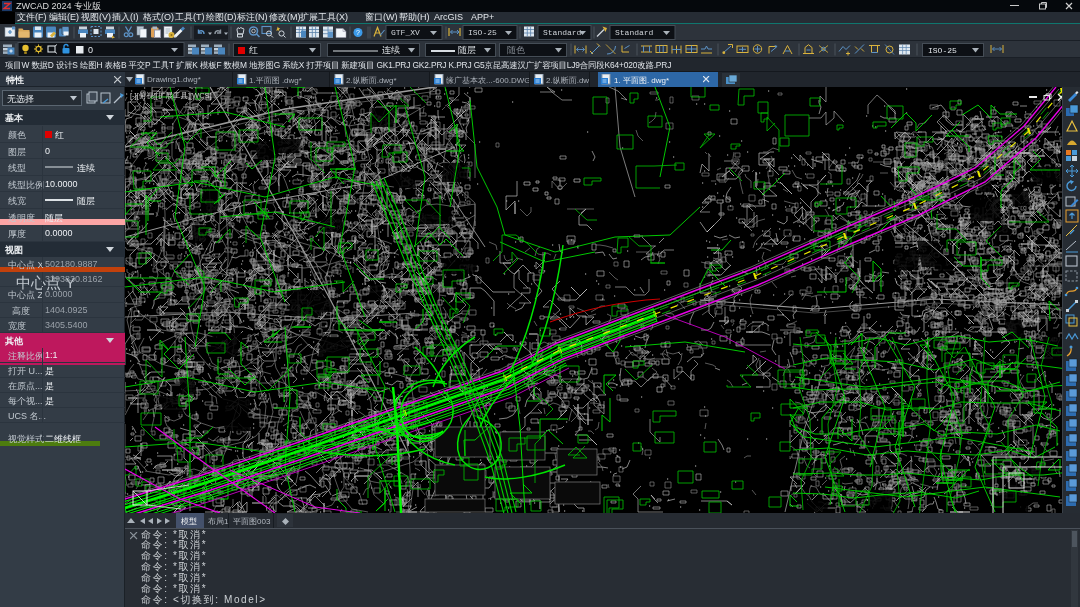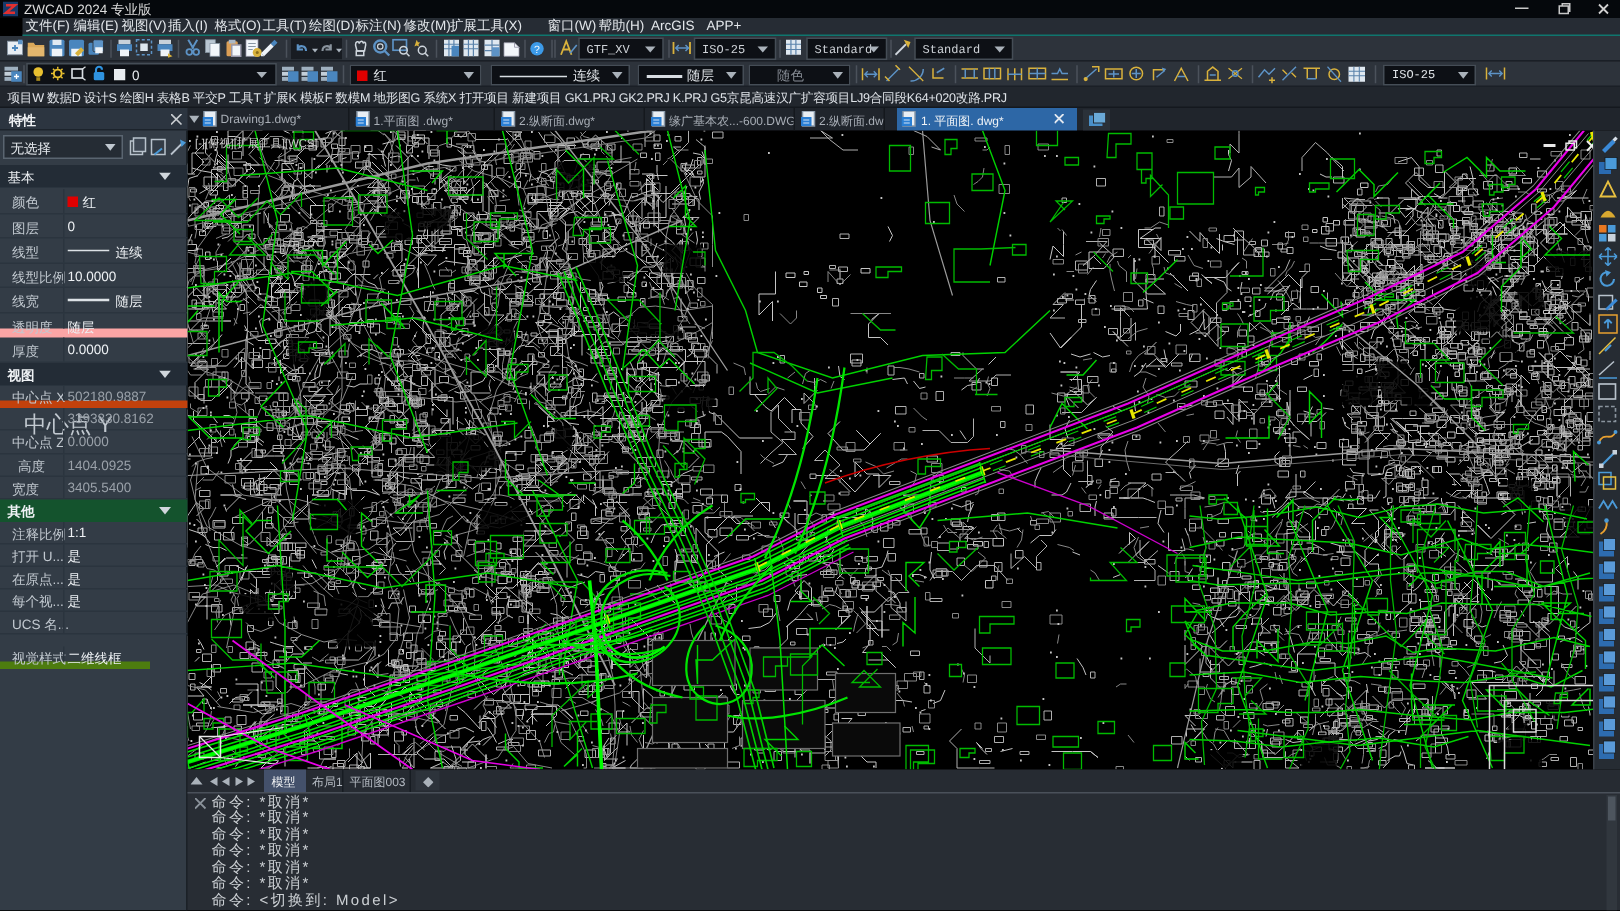--- a/index.html
+++ b/index.html
@@ -263,21 +263,21 @@
 <div class="abs" style="left:425px;top:42.5px;width:71px;height:14px;background:#0d1015;border:1px solid #454d56;font-size:9px;line-height:13px;color:#e0e4e8">
     <svg class="abs" style="left:5px;top:6px" width="24" height="2">
       <line x1="0" y1="1" x2="24" y2="1" stroke="#d8dde2" stroke-width="2"></line>
     </svg>
     <span class="abs tx" style="left:32px">随层</span>
     <svg class="abs" style="right:3px;top:4.5px" width="8" height="5">
       <path d="M0 0h7l-3.5 4.5z" fill="#aab2ba"></path>
     </svg>
   </div>
 <div class="abs" style="left:499px;top:42.5px;width:68px;height:14px;background:#0d1015;border:1px solid #454d56;font-size:9px;line-height:13px;color:#e0e4e8">
-    <span class="abs tx" style="left:18px;color:#868c94">随色</span>
+    <span class="abs tx" style="left:7px;color:#868c94">随色</span>
     <svg class="abs" style="right:3px;top:4.5px" width="8" height="5">
       <path d="M0 0h7l-3.5 4.5z" fill="#aab2ba"></path>
     </svg>
   </div>
 <svg class="abs" style="left:0;top:41px" width="1080" height="17">
     <line x1="571" y1="2.5" x2="571" y2="14.5" stroke="#4b525b"></line>
     <g transform="translate(575,2.5)">
       <path d="M0 2v8M11 2v8" stroke="#d9b23c"></path>
       <path d="M1.5 6h8M3.5 4l-2 2 2 2M7.5 4l2 2-2 2" stroke="#5d93c6" fill="none" stroke-width=".9"></path>
     </g>
@@ -465,21 +465,21 @@
       <g transform="translate(14,0)">
         <rect x="1" y="3" width="9" height="10" fill="none" stroke="#b8c2cc"></rect>
         <path d="M3 13l5-4" stroke="#4a9ad8" stroke-width="1.4"></path>
       </g>
       <g transform="translate(27,0)">
         <path d="M1 13L9 5" stroke="#b8c2cc" stroke-width="1.2"></path>
         <path d="M7 3l4 2-3 3z" fill="#4a9ad8"></path>
       </g>
     </svg>
     <div class="abs" style="left:0;top:23px;width:125px;height:15px;background:#232c36">
-      <span class="abs tx" style="left:5px;top:2px;font-size:9px;color:#eef1f4;font-weight:normal">基本</span>
+      <span class="abs tx" style="left:5px;top:2px;font-size:9px;color:#eef1f4;font-weight:bold">基本</span>
       <svg class="abs" style="left:106px;top:5px" width="9" height="7">
         <path d="M0 0h8l-4 5z" fill="#d0d6dc"></path>
       </svg>
     </div>
     <div class="abs" style="left:0;top:39px;width:125px;height:16.5px;border-bottom:1px solid #2b343e">
       <span class="abs tx" style="left:8px;top:3px;font-size:9px;color:#c2c9d0">颜色</span>
       <span class="abs" style="left:42px;top:0;width:1px;height:100%;background:#2b343e"></span>
       <span class="abs" style="left:45px;top:5px;width:7px;height:7px;background:#e00000"></span>
       <span class="abs tx" style="left:55px;top:3px;font-size:9px;color:#eef1f4">红</span>
     </div>
@@ -543,21 +543,21 @@
     <div class="abs" style="left:0;top:215.59999999999997px;width:125px;height:15.2px;border-bottom:1px solid #2b343e">
       <span class="abs tx" style="left:12px;top:2px;font-size:9px;color:#c2c9d0">高度</span>
       <span class="abs" style="left:42px;top:0;width:1px;height:100%;background:#2b343e"></span>
       <span class="abs tx" style="left:45px;top:2px;font-size:9px;color:#9aa1a9">1404.0925</span>
     </div>
     <div class="abs" style="left:0;top:230.79999999999995px;width:125px;height:15.2px;border-bottom:1px solid #2b343e">
       <span class="abs tx" style="left:8px;top:2px;font-size:9px;color:#c2c9d0">宽度</span>
       <span class="abs" style="left:42px;top:0;width:1px;height:100%;background:#2b343e"></span>
       <span class="abs tx" style="left:45px;top:2px;font-size:9px;color:#9aa1a9">3405.5400</span>
     </div>
-    <div class="abs" style="left:0;top:246px;width:125px;height:15px;background:#14532d">
+    <div class="abs" style="left:0;top:246px;width:125px;height:32px;background:#be185d">
       <span class="abs tx" style="left:5px;top:2px;font-size:9px;color:#eef1f4;font-weight:bold">其他</span>
       <svg class="abs" style="left:106px;top:5px" width="9" height="7">
         <path d="M0 0h8l-4 5z" fill="#d0d6dc"></path>
       </svg>
     </div>
     <div class="abs" style="left:0;top:261px;width:125px;height:15px;border-bottom:1px solid #2b343e">
       <span class="abs tx" style="left:8px;top:2px;font-size:9px;color:#c2c9d0">注释比例</span>
       <span class="abs" style="left:42px;top:0;width:1px;height:100%;background:#2b343e"></span>
       <span class="abs tx" style="left:45px;top:2px;font-size:9px;color:#eef1f4">1:1</span>
     </div>

